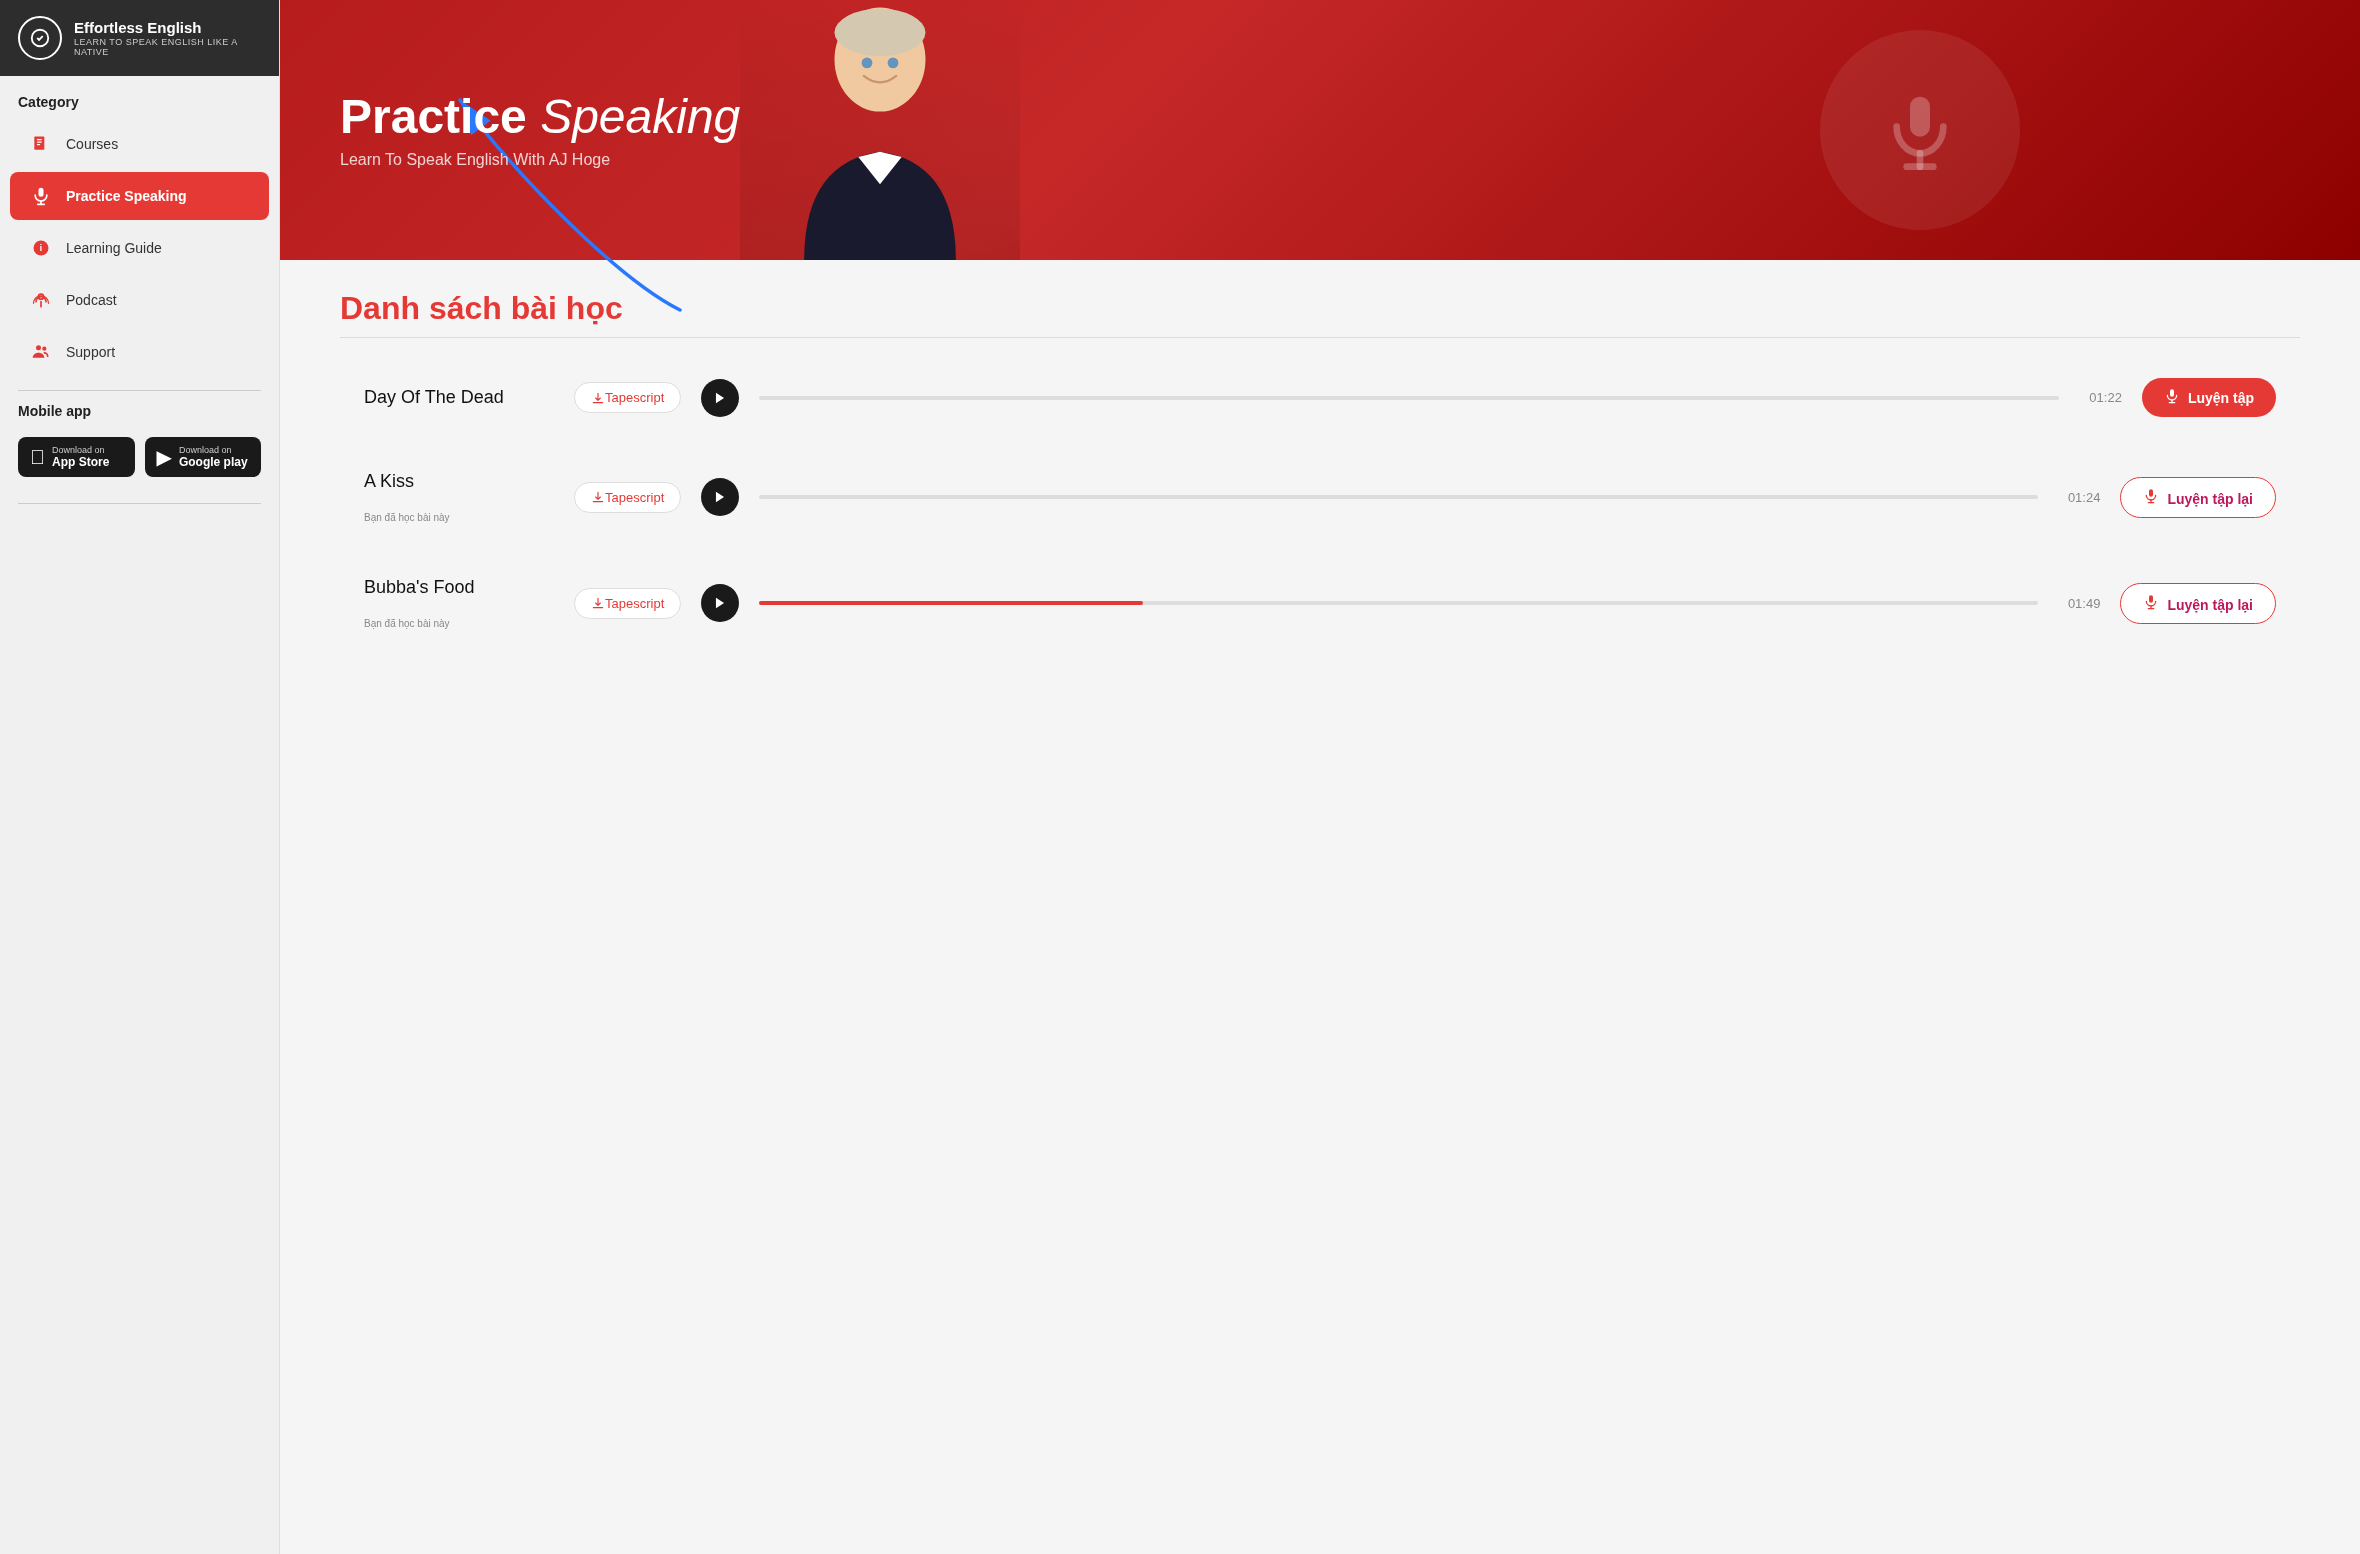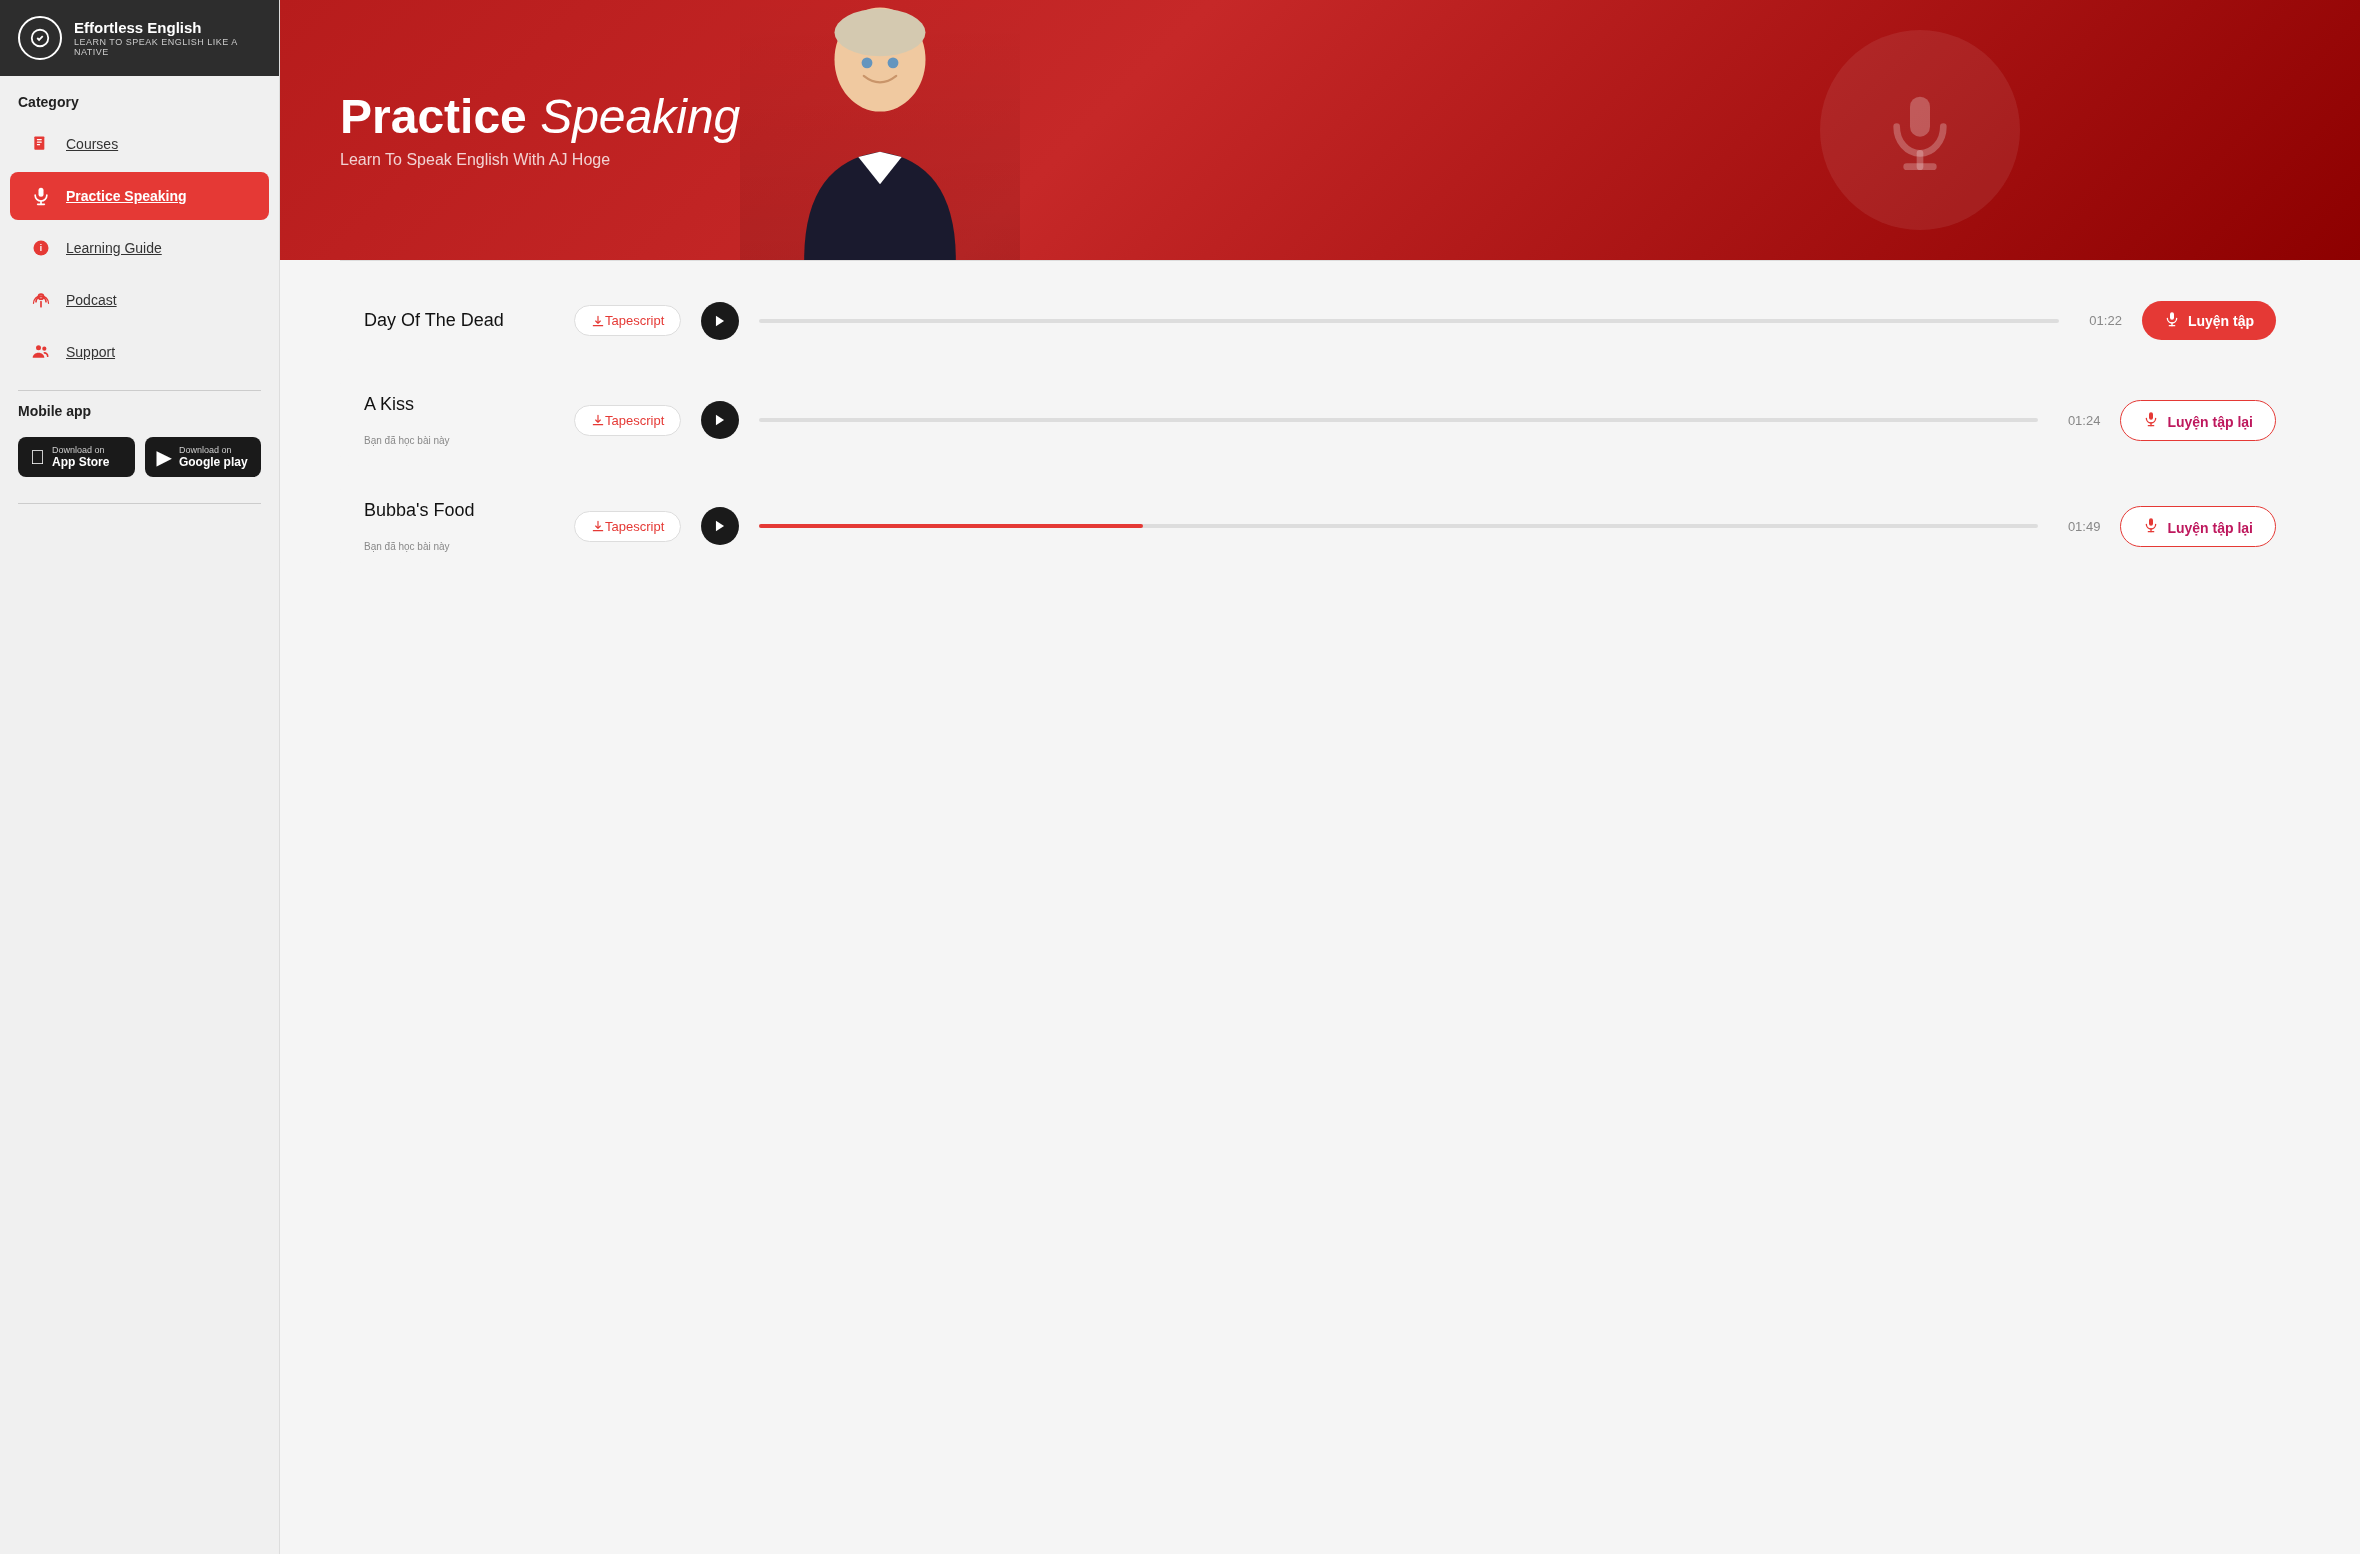--- a/index.html
+++ b/index.html
@@ -66,21 +66,20 @@
       display: flex;
       align-items: center;
       gap: 12px;
       padding: 11px 18px;
       cursor: pointer;
       border-radius: 8px;
       margin: 2px 10px;
       font-size: 14px;
       color: #333;
       transition: background 0.15s;
-      text-decoration: underline;
     }
 
     .nav-item.active {
       background: #e53935;
       color: #fff;
       font-weight: 600;
     }
 
     .nav-icon {
       width: 26px;
@@ -501,20 +500,34 @@
         <path d="M80 145 L100 170 L120 145 L100 140Z" fill="white"></path>
 
         <path d="M85 70 Q100 82 115 70" stroke="#c9956a" stroke-width="2" fill="none" stroke-linecap="round"></path>
 
         <ellipse cx="88" cy="58" rx="5" ry="5" fill="#6495be"></ellipse>
         <ellipse cx="112" cy="58" rx="5" ry="5" fill="#6495be"></ellipse>
       </svg>
     </div>
   </div>
 
+  <div style="position:relative;">
+    <svg class="arrow-svg" viewBox="0 0 280 260" xmlns="http://www.w3.org/2000/svg">
+      <defs>
+        <marker id="arrowhead" markerWidth="10" markerHeight="7" refX="10" refY="3.5" orient="auto">
+          <polygon points="0 0, 10 3.5, 0 7" fill="#2979ff"></polygon>
+        </marker>
+      </defs>
+      <path d="M240 250 C180 220, 80 120, 20 40" stroke="#2979ff" stroke-width="3.5" fill="none" marker-end="url(#arrowhead)" stroke-linecap="round"></path>
+    </svg>
+
+    <div class="annotation-area">
+      <h2 class="section-title">Danh sách bài học</h2>
+    </div>
+  </div>
 
   <div class="lesson-list">
     <div class="list-divider"></div>
 
     <div class="lesson-card">
       <div style="min-width:190px;">
         <div class="lesson-title">Day Of The Dead</div>
       </div>
       <button class="tapescript-btn">
         <svg width="14" height="14" viewBox="0 0 24 24" fill="none" stroke="#e53935" stroke-width="2">

